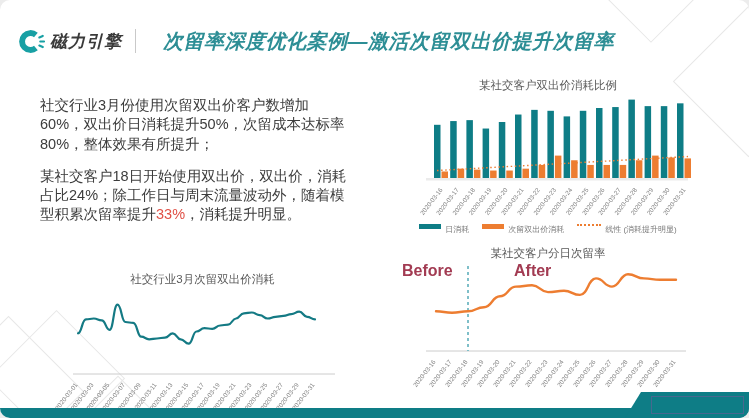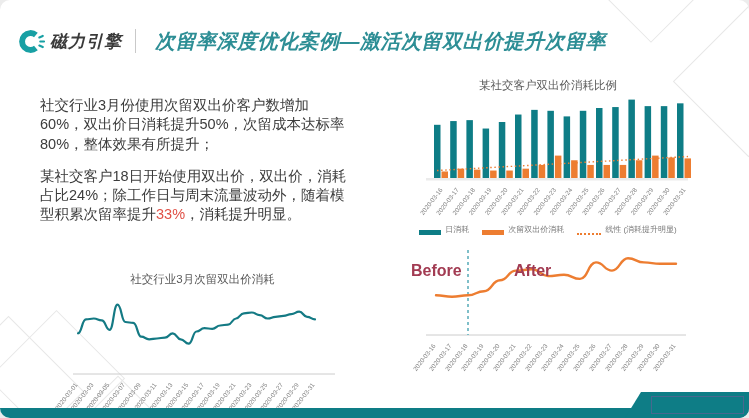--- a/index.html
+++ b/index.html
@@ -3,35 +3,35 @@
 <meta charset="utf-8">
 <style>
   html,body{margin:0;padding:0;}
   body{width:749px;height:418px;background:#ececec;font-family:"Liberation Sans","DejaVu Sans",sans-serif;position:relative;overflow:hidden;}
   .slide{position:absolute;inset:0;background:#ffffff;border-radius:10px;overflow:hidden;}
   .diamond{position:absolute;border:1.5px solid #e7e7e7;transform:rotate(45deg);background:transparent;}
   .header{position:absolute;top:26px;left:17px;display:flex;align-items:center;height:30px;z-index:3;font-style:italic;}
   .logo-icon{width:27px;height:27px;display:block;}
   .logo-text{font-size:17px;font-weight:700;color:#3a3a3a;margin-left:6px;letter-spacing:1px;}
   .hdr-divider{width:1px;height:24px;background:#c9c9c9;margin:0 11px 0 13px;}
-  .title{font-size:20px;font-weight:700;color:#2d8e95;margin:8px;letter-spacing:0.5px;white-space:nowrap;}
+  .title{font-size:20px;font-weight:700;color:#2d8e95;margin:16px;letter-spacing:0.5px;white-space:nowrap;}
   .summary{position:absolute;left:40px;top:88px;width:312px;font-size:14.5px;line-height:1.33;color:#3c3c3c;z-index:2;}
   .summary p{margin:8px 0 13px 0;}
   .highlight{color:#e05046;}
   .chart{position:absolute;z-index:2;}
   .chart-title{font-size:11.5px;color:#595959;text-align:center;height:16px;}
   #chart-bar{left:398px;top:78px;width:300px;}
   #chart-line1{left:55px;top:240px;width:295px;margin-top:32px;}
   #chart-line2{left:398px;top:246px;width:300px;}
   .legend{display:flex;justify-content:center;gap:13px;margin-top:0px;font-size:8px;color:#7a7a7a;align-items:center;}
-  .legend-item{display:flex;align-items:flex-end;gap:4px;white-space:nowrap;}
+  .legend-item{display:flex;align-items:flex-start;gap:4px;white-space:nowrap;}
   .legend-swatch{width:22px;height:5px;display:inline-block;}
   .legend-dotted{width:24px;height:0;border-top:2px dotted #ED7D31;display:inline-block;}
   .annot{position:absolute;font-size:16px;font-weight:700;color:#a23b52;z-index:3;}
-  #annot-before{left:13px;top:16px;}
+  #annot-before{left:4px;top:16px;}
   #annot-after{left:84px;top:16px;margin-left:32px;}
   .bottom-strip{position:absolute;left:0;right:0;bottom:0;height:10px;background:#0e7d86;z-index:4;}
   .bottom-banner{position:absolute;right:0;bottom:0;width:124px;height:26px;background:#0e7d86;clip-path:polygon(16px 0,100% 0,100% 100%,0 100%);z-index:5;}
   .banner-inner{position:absolute;left:26px;right:5px;top:4px;bottom:4px;border:1px solid #47688f;}
   svg{display:block;overflow:visible;}
 </style>
 </head>
 <body>
 
 <div class="slide">
@@ -147,20 +147,21 @@
         <text x="181" y="97" fill="#7f7f7f" font-size="6.3" text-anchor="end" transform="rotate(-52 181 97)">2020-03-21</text>
         <text x="196.8" y="97" fill="#7f7f7f" font-size="6.3" text-anchor="end" transform="rotate(-52 196.8 97)">2020-03-23</text>
         <text x="212.60000000000002" y="97" fill="#7f7f7f" font-size="6.3" text-anchor="end" transform="rotate(-52 212.60000000000002 97)">2020-03-25</text>
         <text x="228.4" y="97" fill="#7f7f7f" font-size="6.3" text-anchor="end" transform="rotate(-52 228.4 97)">2020-03-27</text>
         <text x="244.20000000000002" y="97" fill="#7f7f7f" font-size="6.3" text-anchor="end" transform="rotate(-52 244.20000000000002 97)">2020-03-29</text>
         <text x="260" y="97" fill="#7f7f7f" font-size="6.3" text-anchor="end" transform="rotate(-52 260 97)">2020-03-31</text>
       </svg>
   </div>
 
   <div class="chart" id="chart-line2">
+    <div class="chart-title">某社交客户分日次留率</div>
     <div class="annot" id="annot-before">Before</div>
     <div class="annot" id="annot-after">After</div>
     <svg id="line2-svg" width="300" height="142">
         <line x1="28" y1="89" x2="288" y2="89" stroke="#cccccc" stroke-width="1"></line>
         <line x1="70" y1="4" x2="70" y2="89" stroke="#7fbfc9" stroke-width="2" stroke-dasharray="3 3"></line>
         <path d="M38.0,49.3 C46.0,49.3 46.0,50.7 54.0,50.7 C62.0,50.7 62.0,49.3 70.0,49.3 C78.0,49.3 78.0,45.2 86.0,45.2 C94.0,45.2 94.0,34.2 102.0,34.2 C110.0,34.2 110.0,24.6 118.0,24.6 C126.0,24.6 126.0,23.3 134.0,23.3 C142.0,23.3 142.0,30.1 150.0,30.1 C158.0,30.1 158.0,28.8 166.0,28.8 C174.0,28.8 174.0,32.9 182.0,32.9 C190.0,32.9 190.0,16.4 198.0,16.4 C206.0,16.4 206.0,24.6 214.0,24.6 C222.0,24.6 222.0,12.3 230.0,12.3 C238.0,12.3 238.0,16.4 246.0,16.4 C254.0,16.4 254.0,17.8 262.0,17.8 C270.0,17.8 270.0,17.8 278.0,17.8" fill="none" stroke="#ED7D31" stroke-width="2.4" stroke-linecap="round"></path>
         <text x="38" y="100" fill="#7f7f7f" font-size="6.3" text-anchor="end" transform="rotate(-52 38 100)">2020-03-16</text>
         <text x="54" y="100" fill="#7f7f7f" font-size="6.3" text-anchor="end" transform="rotate(-52 54 100)">2020-03-17</text>
         <text x="70" y="100" fill="#7f7f7f" font-size="6.3" text-anchor="end" transform="rotate(-52 70 100)">2020-03-18</text>
         <text x="86" y="100" fill="#7f7f7f" font-size="6.3" text-anchor="end" transform="rotate(-52 86 100)">2020-03-19</text>

